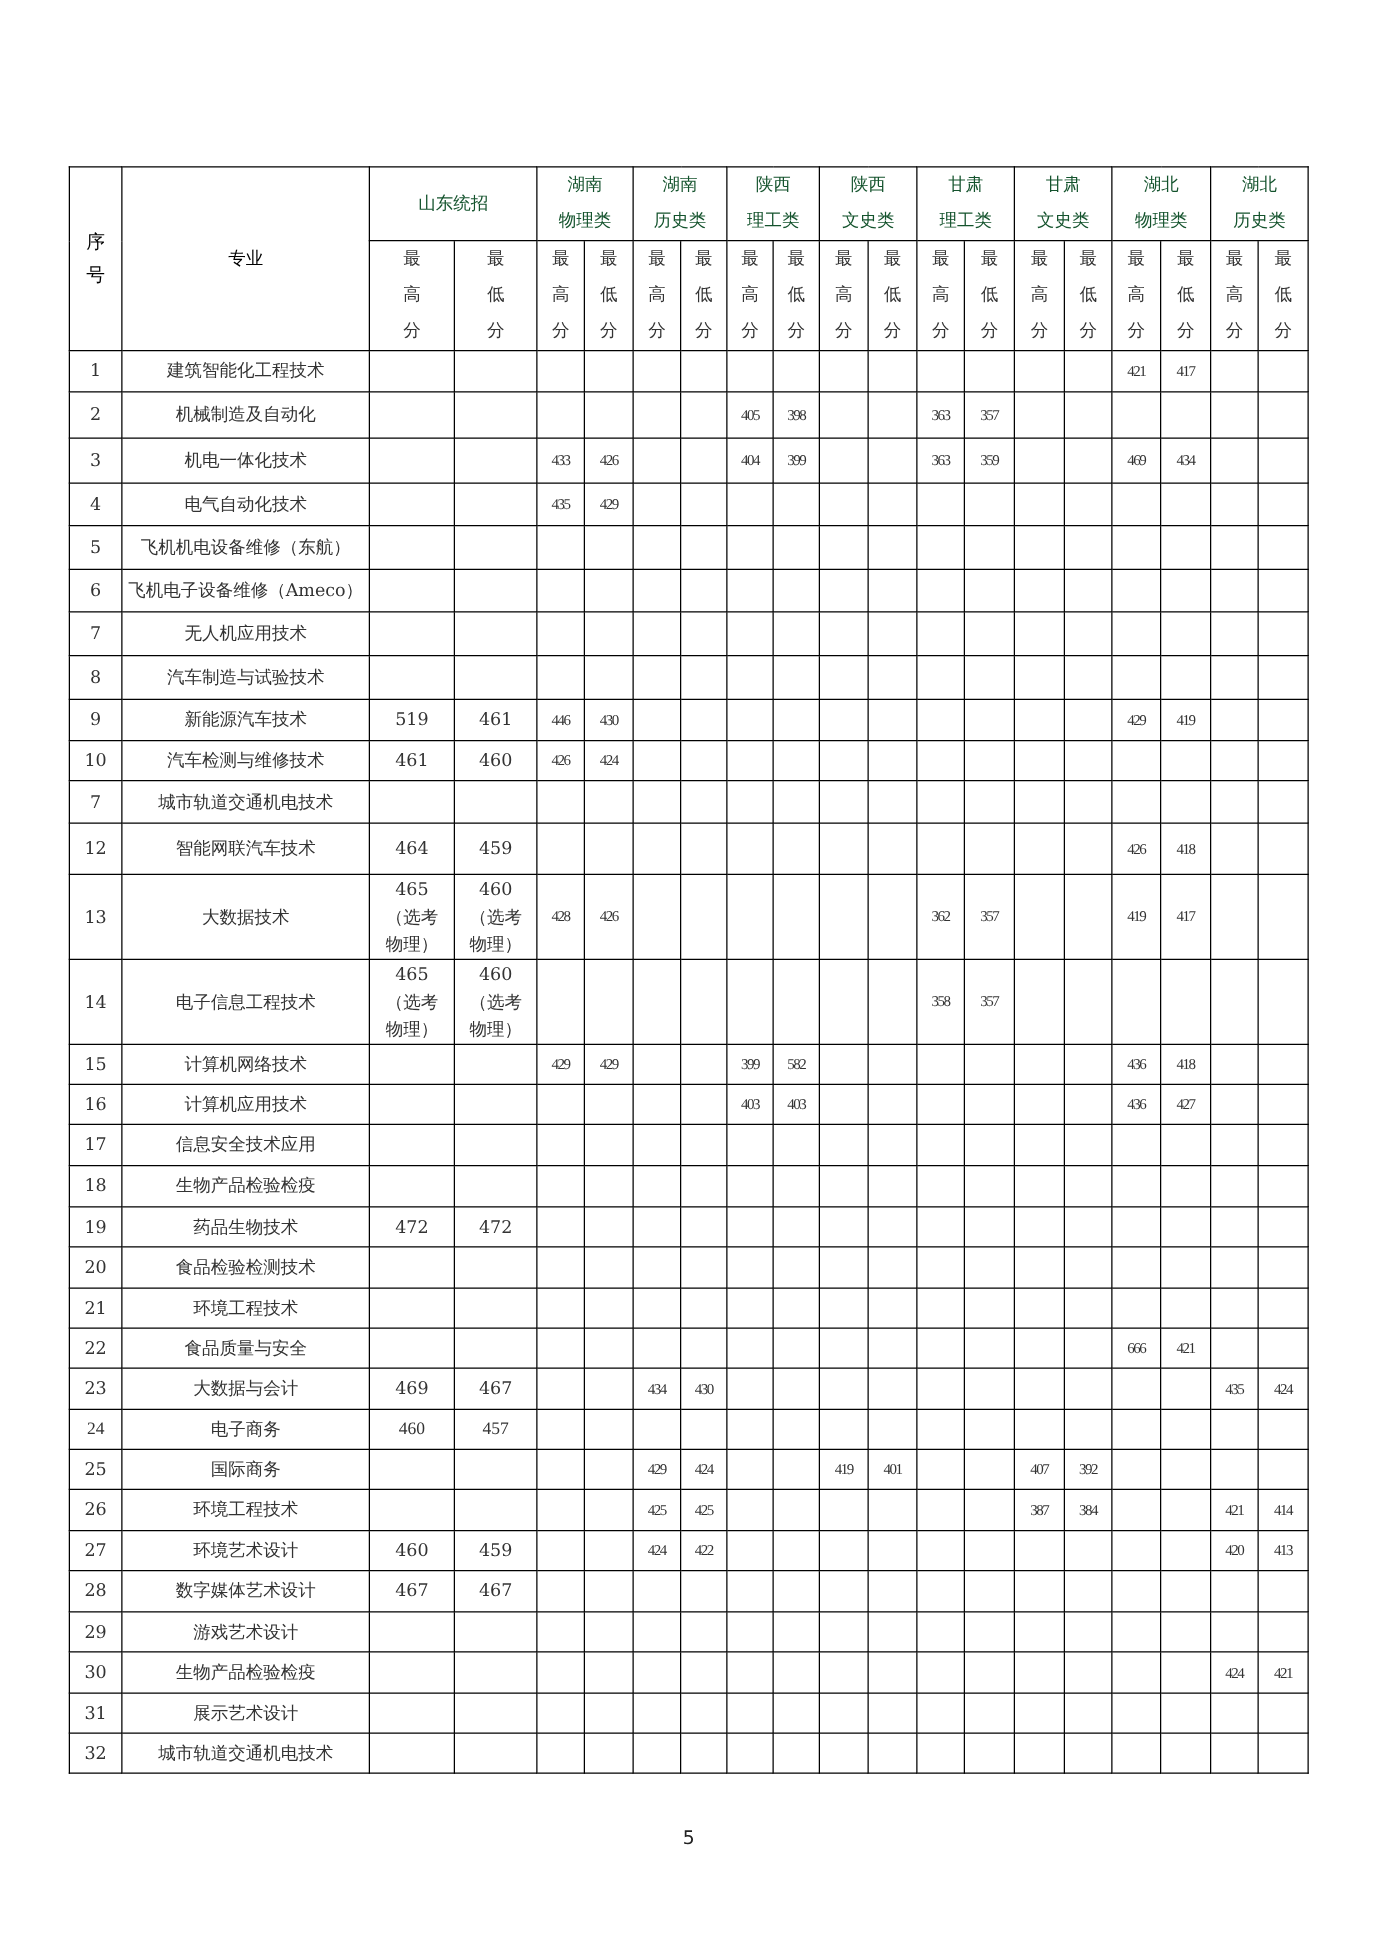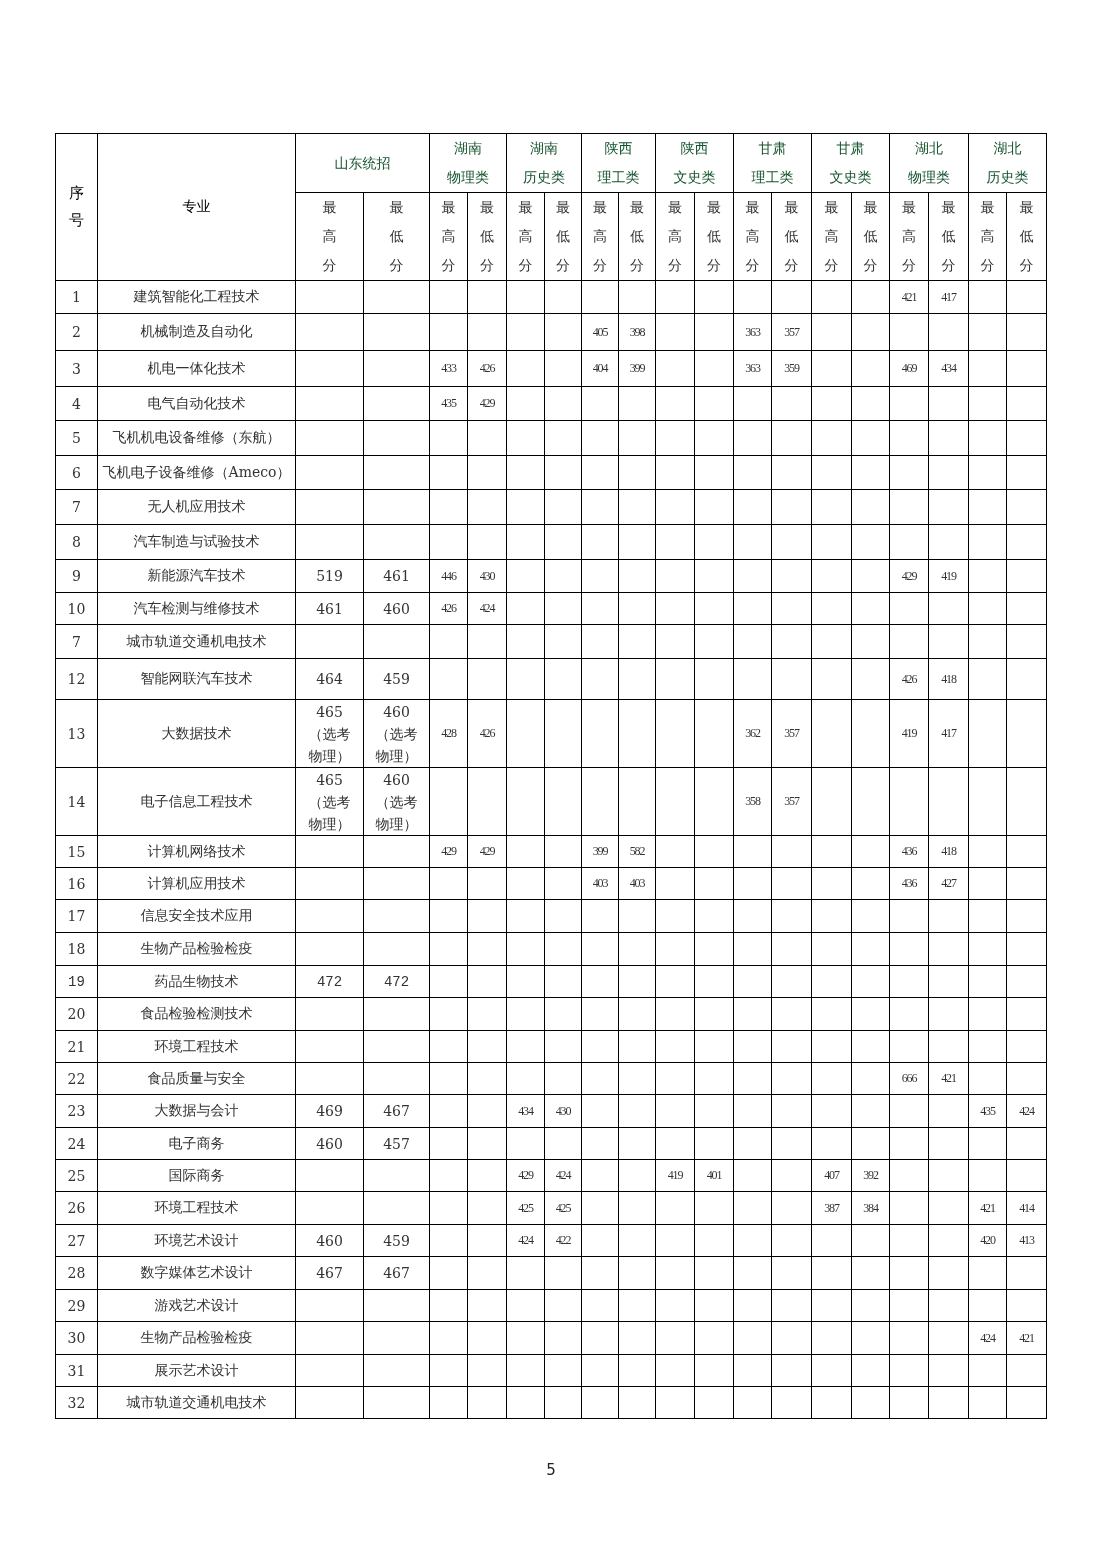--- a/index.html
+++ b/index.html
@@ -587,21 +587,21 @@
           <td class="num"></td>
           <td class="num"></td>
           <td class="num"></td>
           <td class="num"></td>
           <td class="num"></td>
           <td class="num"></td>
           <td class="num"></td>
           <td class="num"></td>
           <td class="num"></td>
         </tr>
-        <tr style="height: 32px; font-family: Liberation Mono, monospace;">
+        <tr style="height: 32px;">
           <td class="seq">19</td>
           <td class="major">药品生物技术</td>
           <td class="sd">472</td>
           <td class="sd">472</td>
           <td class="num"></td>
           <td class="num"></td>
           <td class="num"></td>
           <td class="num"></td>
           <td class="num"></td>
           <td class="num"></td>
@@ -697,21 +697,21 @@
           <td class="num"></td>
           <td class="num"></td>
           <td class="num"></td>
           <td class="num"></td>
           <td class="num"></td>
           <td class="num"></td>
           <td class="num"></td>
           <td class="num">435</td>
           <td class="num">424</td>
         </tr>
-        <tr style="height: 32px;">
+        <tr style="height: 32px; font-family: Liberation Serif, serif;">
           <td class="seq">24</td>
           <td class="major">电子商务</td>
           <td class="sd">460</td>
           <td class="sd">457</td>
           <td class="num"></td>
           <td class="num"></td>
           <td class="num"></td>
           <td class="num"></td>
           <td class="num"></td>
           <td class="num"></td>

